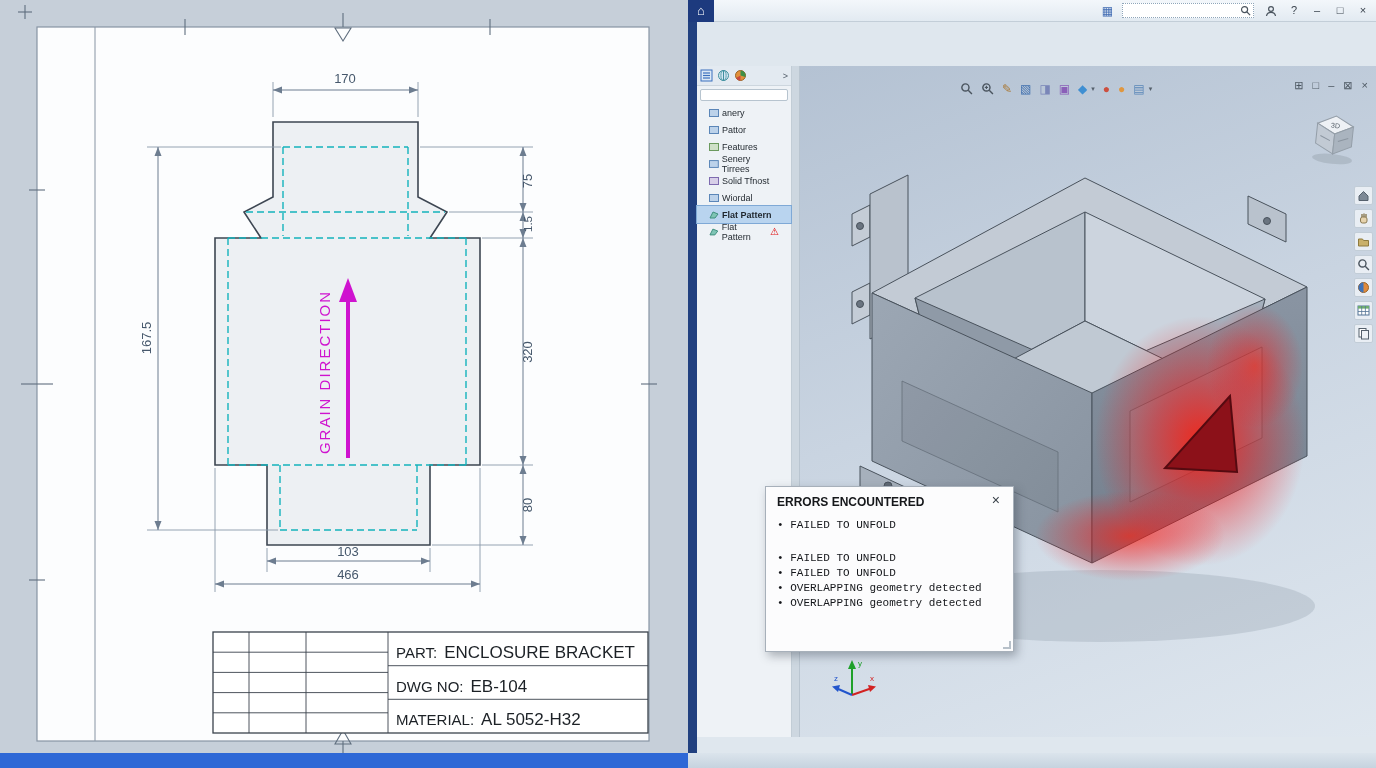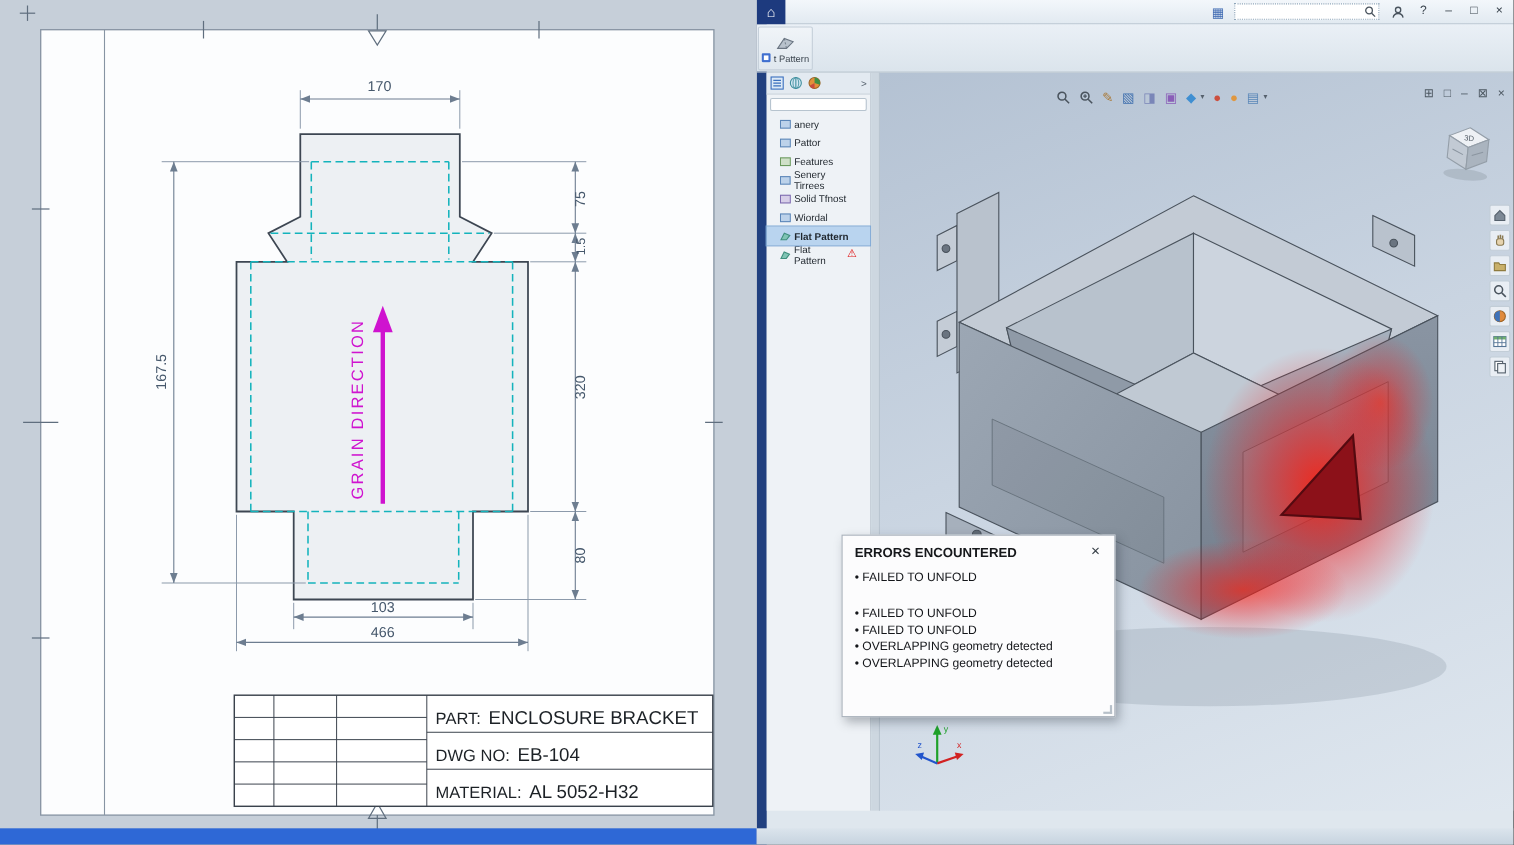--- a/index.html
+++ b/index.html
@@ -51,21 +51,21 @@
 
   .side-tools{position:absolute;right:3px;top:120px;display:flex;flex-direction:column;gap:4px;z-index:4;}
   .side-tools button{width:19px;height:19px;background:#e9eef4;border:1px solid #c2cdd7;border-radius:2px;display:flex;align-items:center;justify-content:center;padding:0;}
 
   .triad{position:absolute;left:30px;bottom:30px;z-index:4;}
 
   .error-dialog{position:absolute;left:77px;top:486px;width:249px;height:166px;background:#fcfcfd;border:1px solid #a7b0ba;box-shadow:3px 4px 9px rgba(40,50,60,.35);z-index:7;display:flex;flex-direction:column;padding:8px 11px;}
   .ed-head{display:flex;align-items:flex-start;}
   .ed-title{font-size:12px;font-weight:bold;color:#16181b;}
   .ed-close{margin-left:auto;background:none;border:none;font-size:14px;color:#3a424a;line-height:.8;padding:0 2px;}
-  .ed-list{list-style:none;margin:7px 0 0;padding:0;font-size:11px;color:#14161a;}
+  .ed-list{list-style:none;margin:7px 0 0;padding:0;font-size:11px;color:#14161a;font-family:Liberation Mono, monospace;}
   .ed-list li{margin:3px 0;}
   .ed-list li::before{content:"• ";}
   .ed-list.second{margin-top:15px;}
   .ed-grip{position:absolute;right:2px;bottom:2px;width:8px;height:8px;border-right:2px solid #b7c0c9;border-bottom:2px solid #b7c0c9;}
 
   .tabbar{position:absolute;left:9px;right:0;bottom:15px;height:16px;background:#cfd9e2;border-top:1px solid #b6c2cc;display:flex;align-items:stretch;z-index:5;}
   .tab-scrolls{display:flex;gap:2px;align-items:center;padding:0 5px;}
   .tab-scrolls span{width:10px;height:10px;background:#bdc8d2;border:1px solid #a7b3bd;display:block;}
   .tab{display:flex;align-items:center;padding:0 10px;font-size:9px;color:#333;border-right:1px solid #b6c2cc;background:#c5d0da;}
   .tab.active{background:#f5f8fb;font-weight:bold;}
@@ -205,35 +205,20 @@
               <path d="M1.5,11 C2,8 4,7.3 6,7.3 C8,7.3 10,8 10.5,11" fill="none" stroke="#4a545e" stroke-width="1.2"></path>
             </svg>
           </span>
         <span class="tb-txt">?</span>
         <span class="tb-txt">–</span>
         <span class="tb-txt">□</span>
         <span class="tb-txt">×</span>
       </div>
     </div>
 
-    <div class="ribbon">
-      <button class="fp-btn">
-        <svg width="18" height="16" viewBox="0 0 18 16">
-            <polygon points="2,13 8,4 16,7 10,13" fill="#b8c2cc" stroke="#6b7683" stroke-width="1"></polygon>
-            <line x1="8" y1="4" x2="10" y2="13" stroke="#6b7683" stroke-width="0.8" stroke-dasharray="2 1.5"></line>
-          </svg>
-        <span class="fp-label">
-          <svg width="9" height="9" viewBox="0 0 9 9">
-              <rect x="0.5" y="0.5" width="8" height="8" fill="#3f6fd0" rx="1"></rect>
-              <rect x="2.4" y="2.4" width="4.2" height="4.2" fill="#fff"></rect>
-            </svg>
-          <span>t Pattern</span>
-        </span>
-      </button>
-    </div>
 
     <div class="tree-panel">
       <div class="tree-tabs">
         <svg width="13" height="13" viewBox="0 0 13 13">
             <rect x="1" y="1" width="11" height="11" fill="#dce9f6" stroke="#3a6fbe"></rect>
             <line x1="3" y1="4" x2="10" y2="4" stroke="#3a6fbe" stroke-width="1.2"></line>
             <line x1="3" y1="6.5" x2="10" y2="6.5" stroke="#3a6fbe" stroke-width="1.2"></line>
             <line x1="3" y1="9" x2="10" y2="9" stroke="#3a6fbe" stroke-width="1.2"></line>
           </svg>
         <svg width="13" height="13" viewBox="0 0 13 13">

